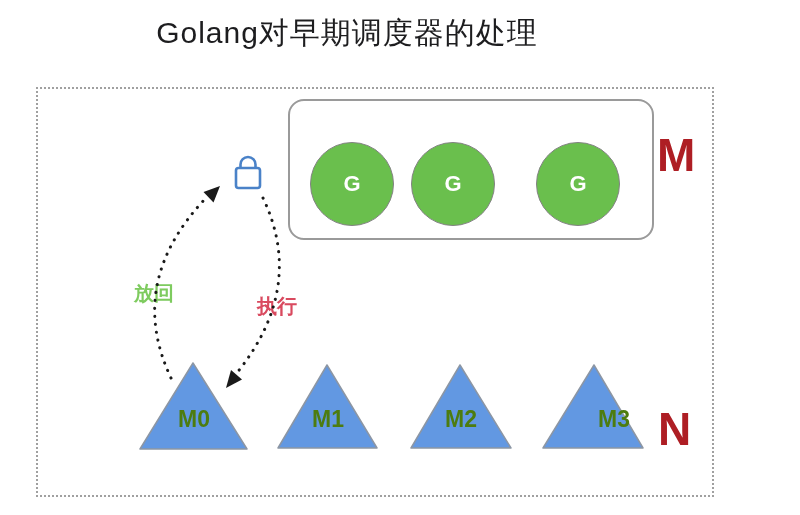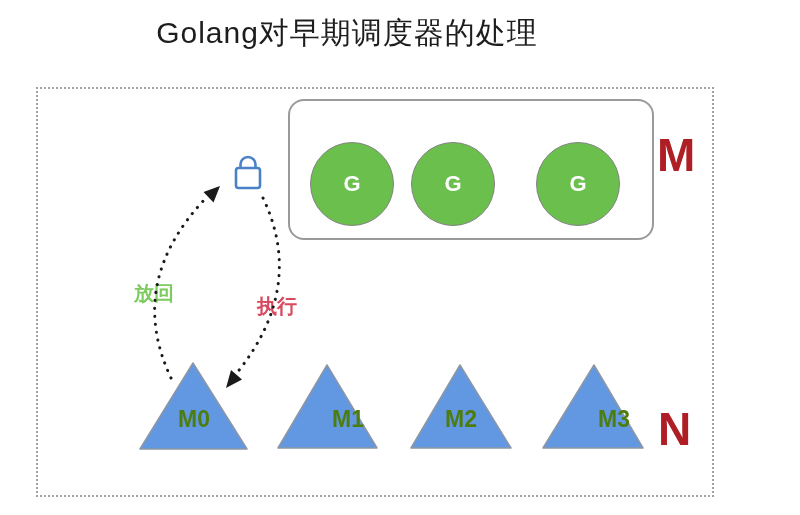--- a/index.html
+++ b/index.html
@@ -95,21 +95,21 @@
 
   .tri-label {
     top: 408px;
     transform: translateX(-50%);
     color: #4d7c0f;
     font-weight: 700;
     font-size: 23px;
     line-height: 1;
   }
   .t0 { left: 194px; }
-  .t1 { left: 348px; }
+  .t1 { left: 328px; }
   .t2 { left: 461px; text-align: center; }
   .t3 { left: 614px; }
 </style>
 </head>
 <body>
 
 <div id="page">
 
   <div class="abs title">Golang对早期调度器的处理</div>
 

